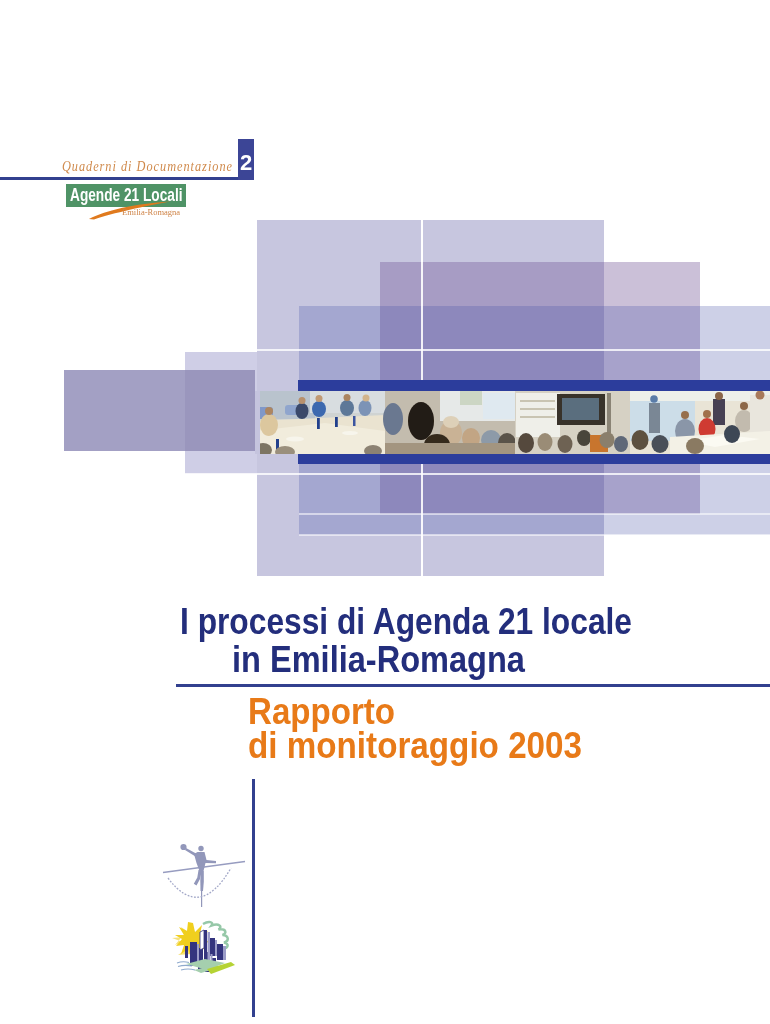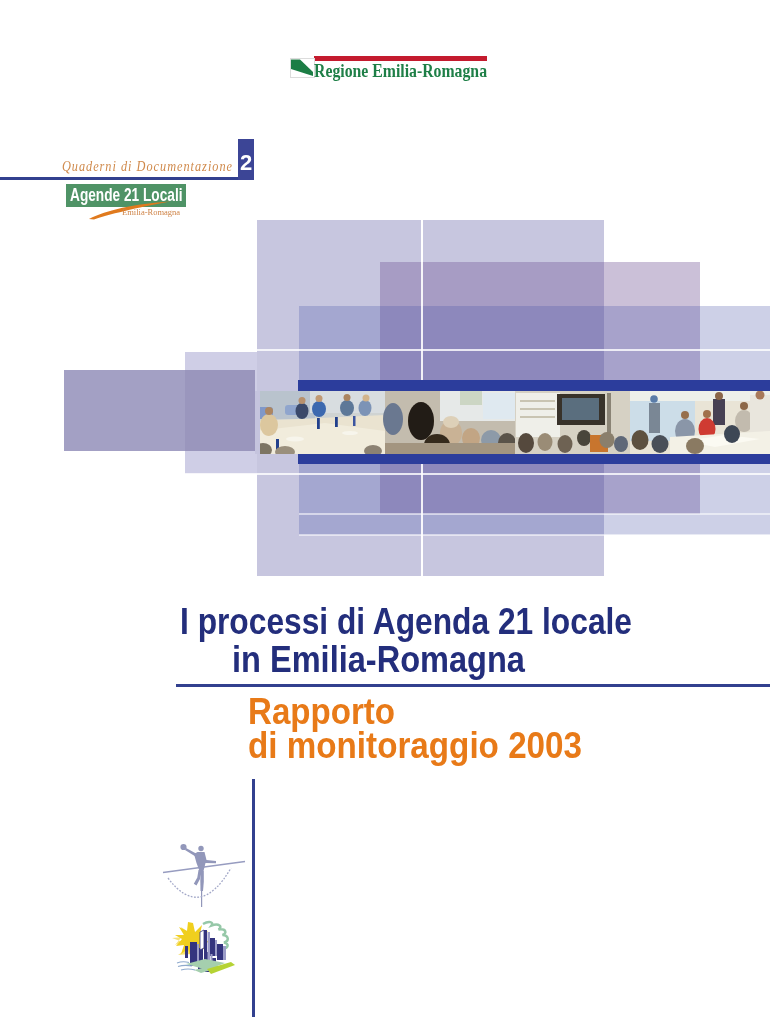--- a/index.html
+++ b/index.html
@@ -4,32 +4,20 @@
 <style>
   html,body{margin:0;padding:0;}
   body{width:770px;height:1024px;background:#ffffff;font-family:"Liberation Sans",sans-serif;overflow:hidden;}
   #page{position:relative;width:770px;height:1024px;background:#fff;}
   .abs{position:absolute;}
 </style>
 </head>
 <body>
 <div id="page">
 
-  <div class="abs" style="left:0px;top:0px;width:500px;height:90px;">
-
-    <div class="abs" style="left:314px;top:56px;width:173px;height:5px;background:#c41b2e;"></div>
-
-    <div class="abs" style="left:290px;top:58px;width:23px;height:18px;border:1px solid #dcdcdc;background:#fff;"></div>
-
-    <svg class="abs" style="left:291px;top:59px;" width="23" height="18" viewBox="0 0 23 18">
-      <polygon points="0,0.5 9,0.5 22,13 22,17 0,10" fill="#1c7d45"></polygon>
-    </svg>
-
-    <div class="abs" style="left:314px;top:60px;white-space:nowrap;font-family:'Liberation Serif',serif;font-weight:bold;font-size:19px;color:#1e7f47;transform:scaleX(0.83);transform-origin:left top;">Regione Emilia-Romagna</div>
-  </div>
 
   <div class="abs" style="left:0px;top:177px;width:254px;height:3px;background:#32408f;"></div>
 
   <div class="abs" style="left:238px;top:139px;width:16px;height:41px;background:#3c4596;"></div>
 
   <div class="abs" style="left:238px;top:153px;width:16px;text-align:center;color:#fff;font-weight:bold;font-size:22px;line-height:20px;">2</div>
 
   <div class="abs" style="left:0px;top:158px;width:233px;text-align:right;white-space:nowrap;font-family:'Liberation Serif',serif;font-style:italic;font-size:15px;color:#d08a4c;letter-spacing:1.2px;transform:scaleX(0.82);transform-origin:right top;">Quaderni di Documentazione</div>
 
   <div class="abs" style="left:66px;top:184px;width:120px;height:23px;background:#4f9366;"></div>

